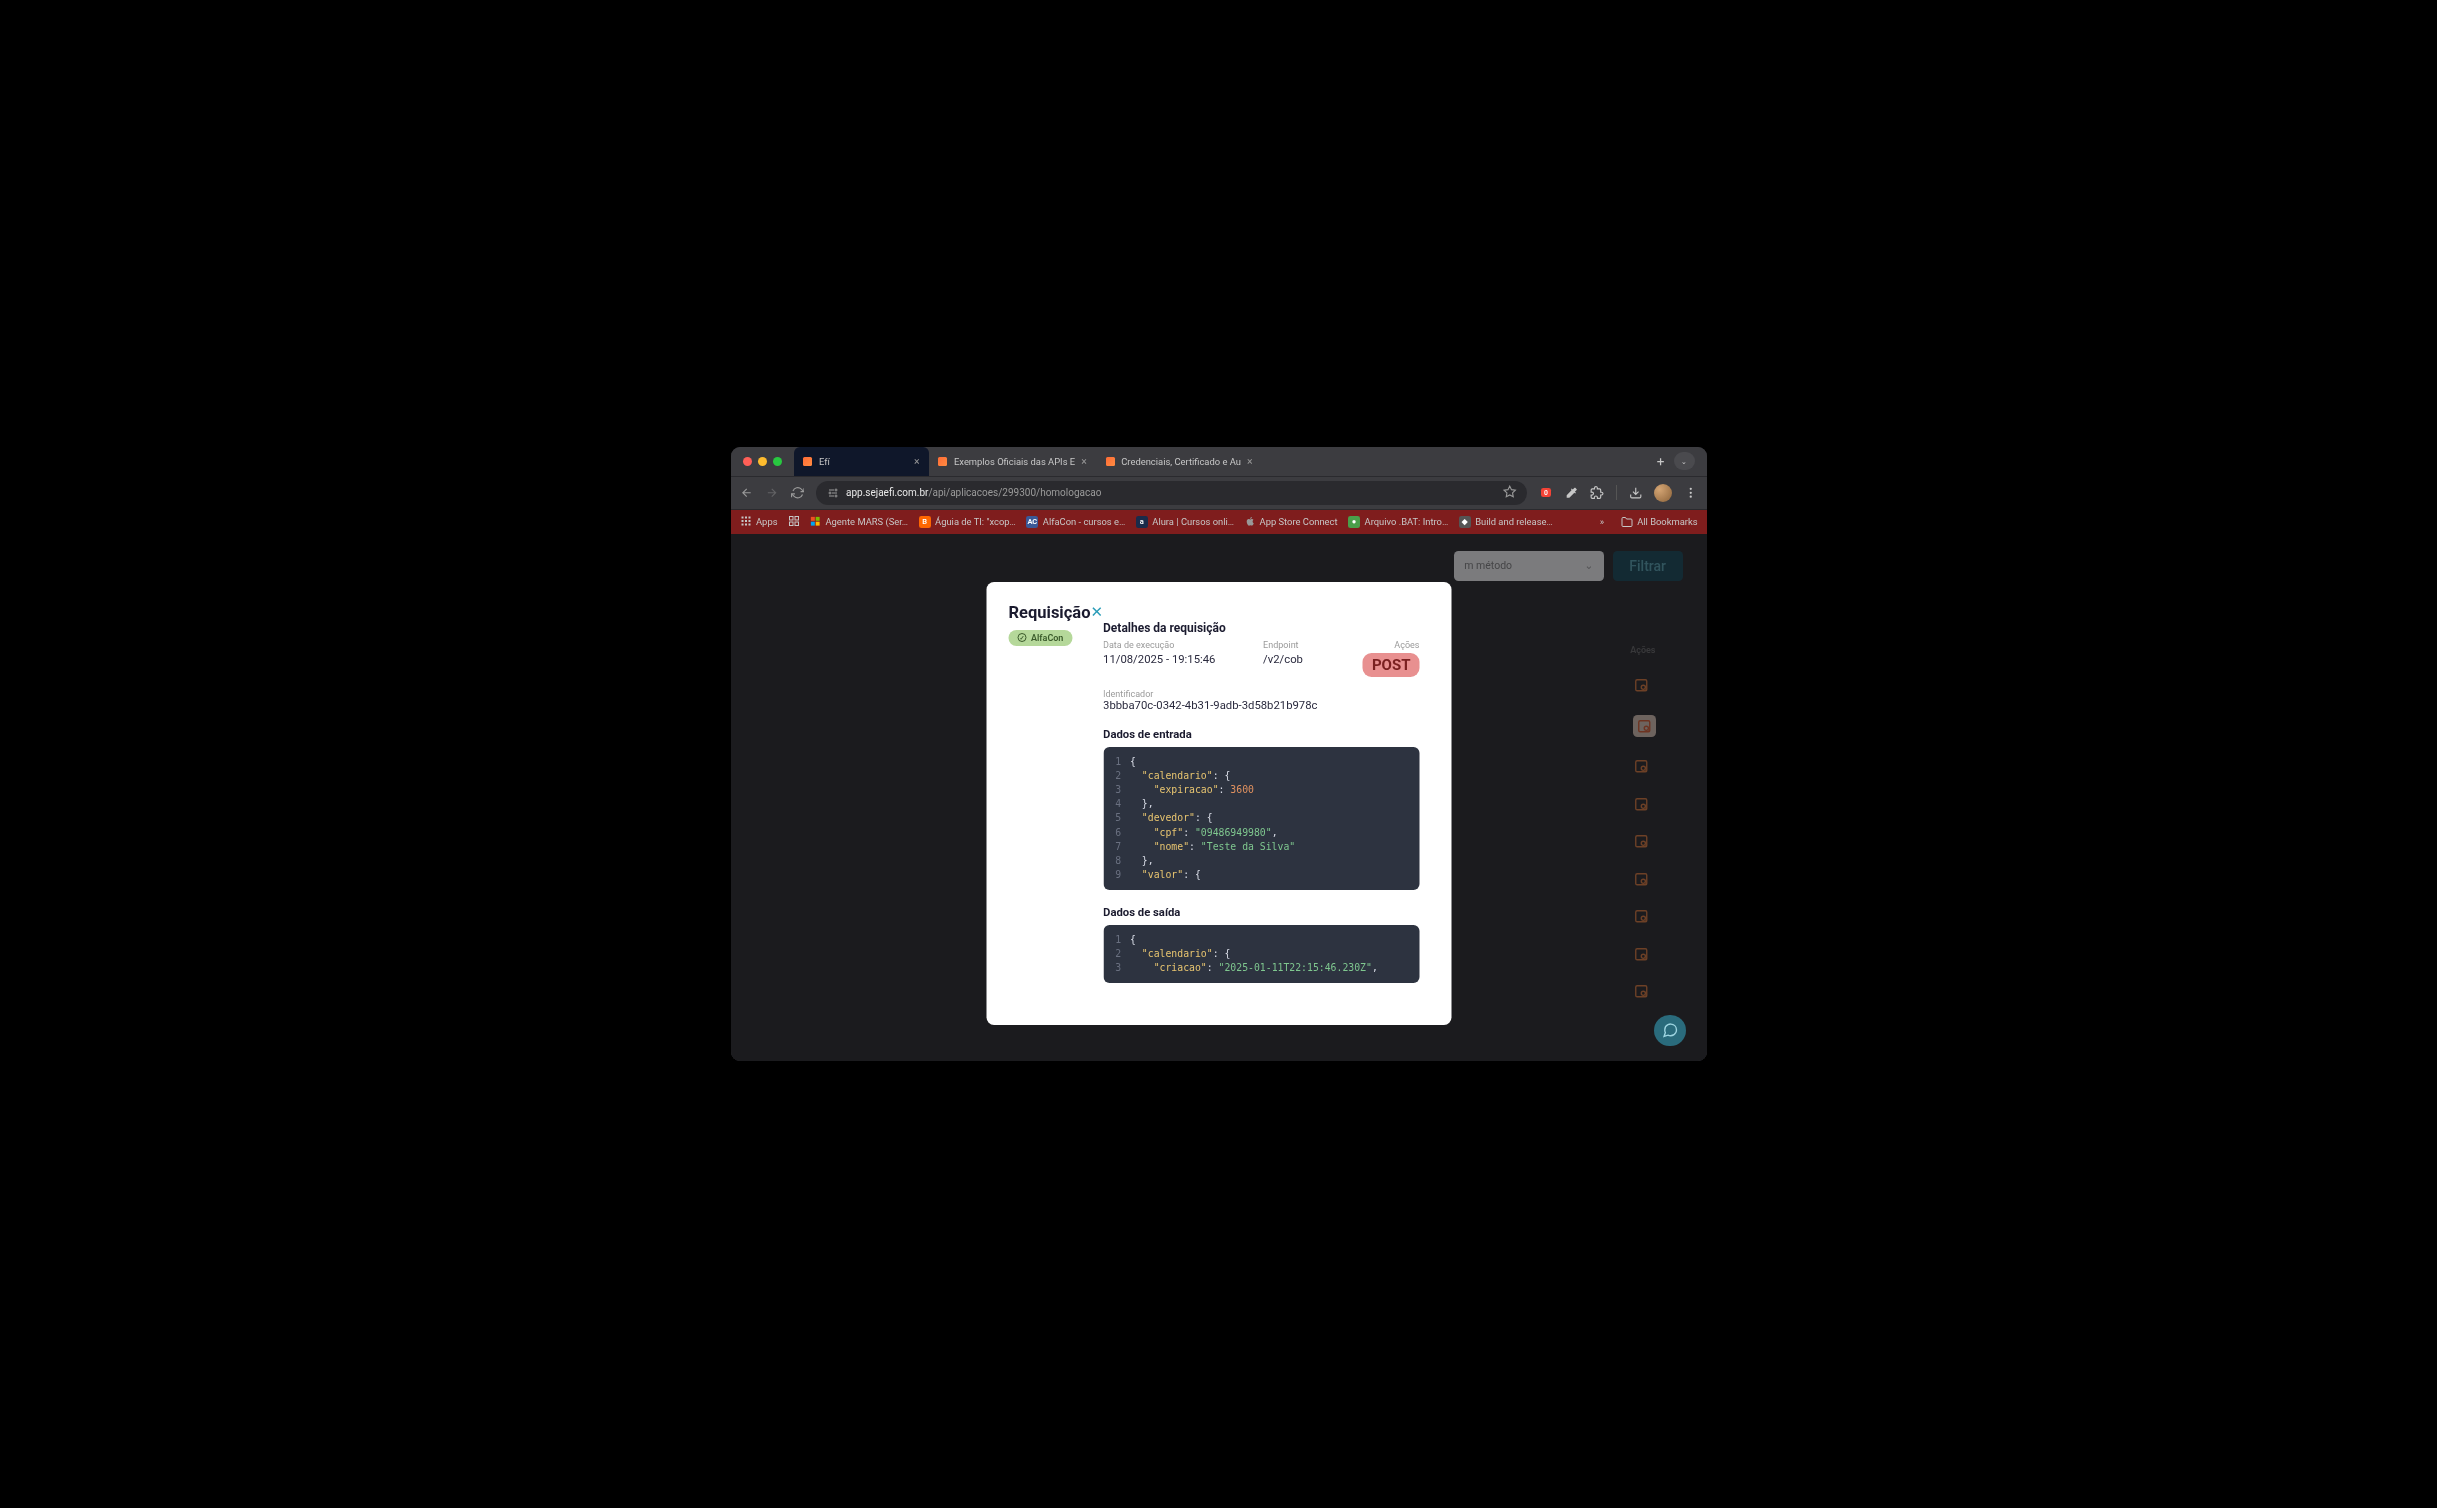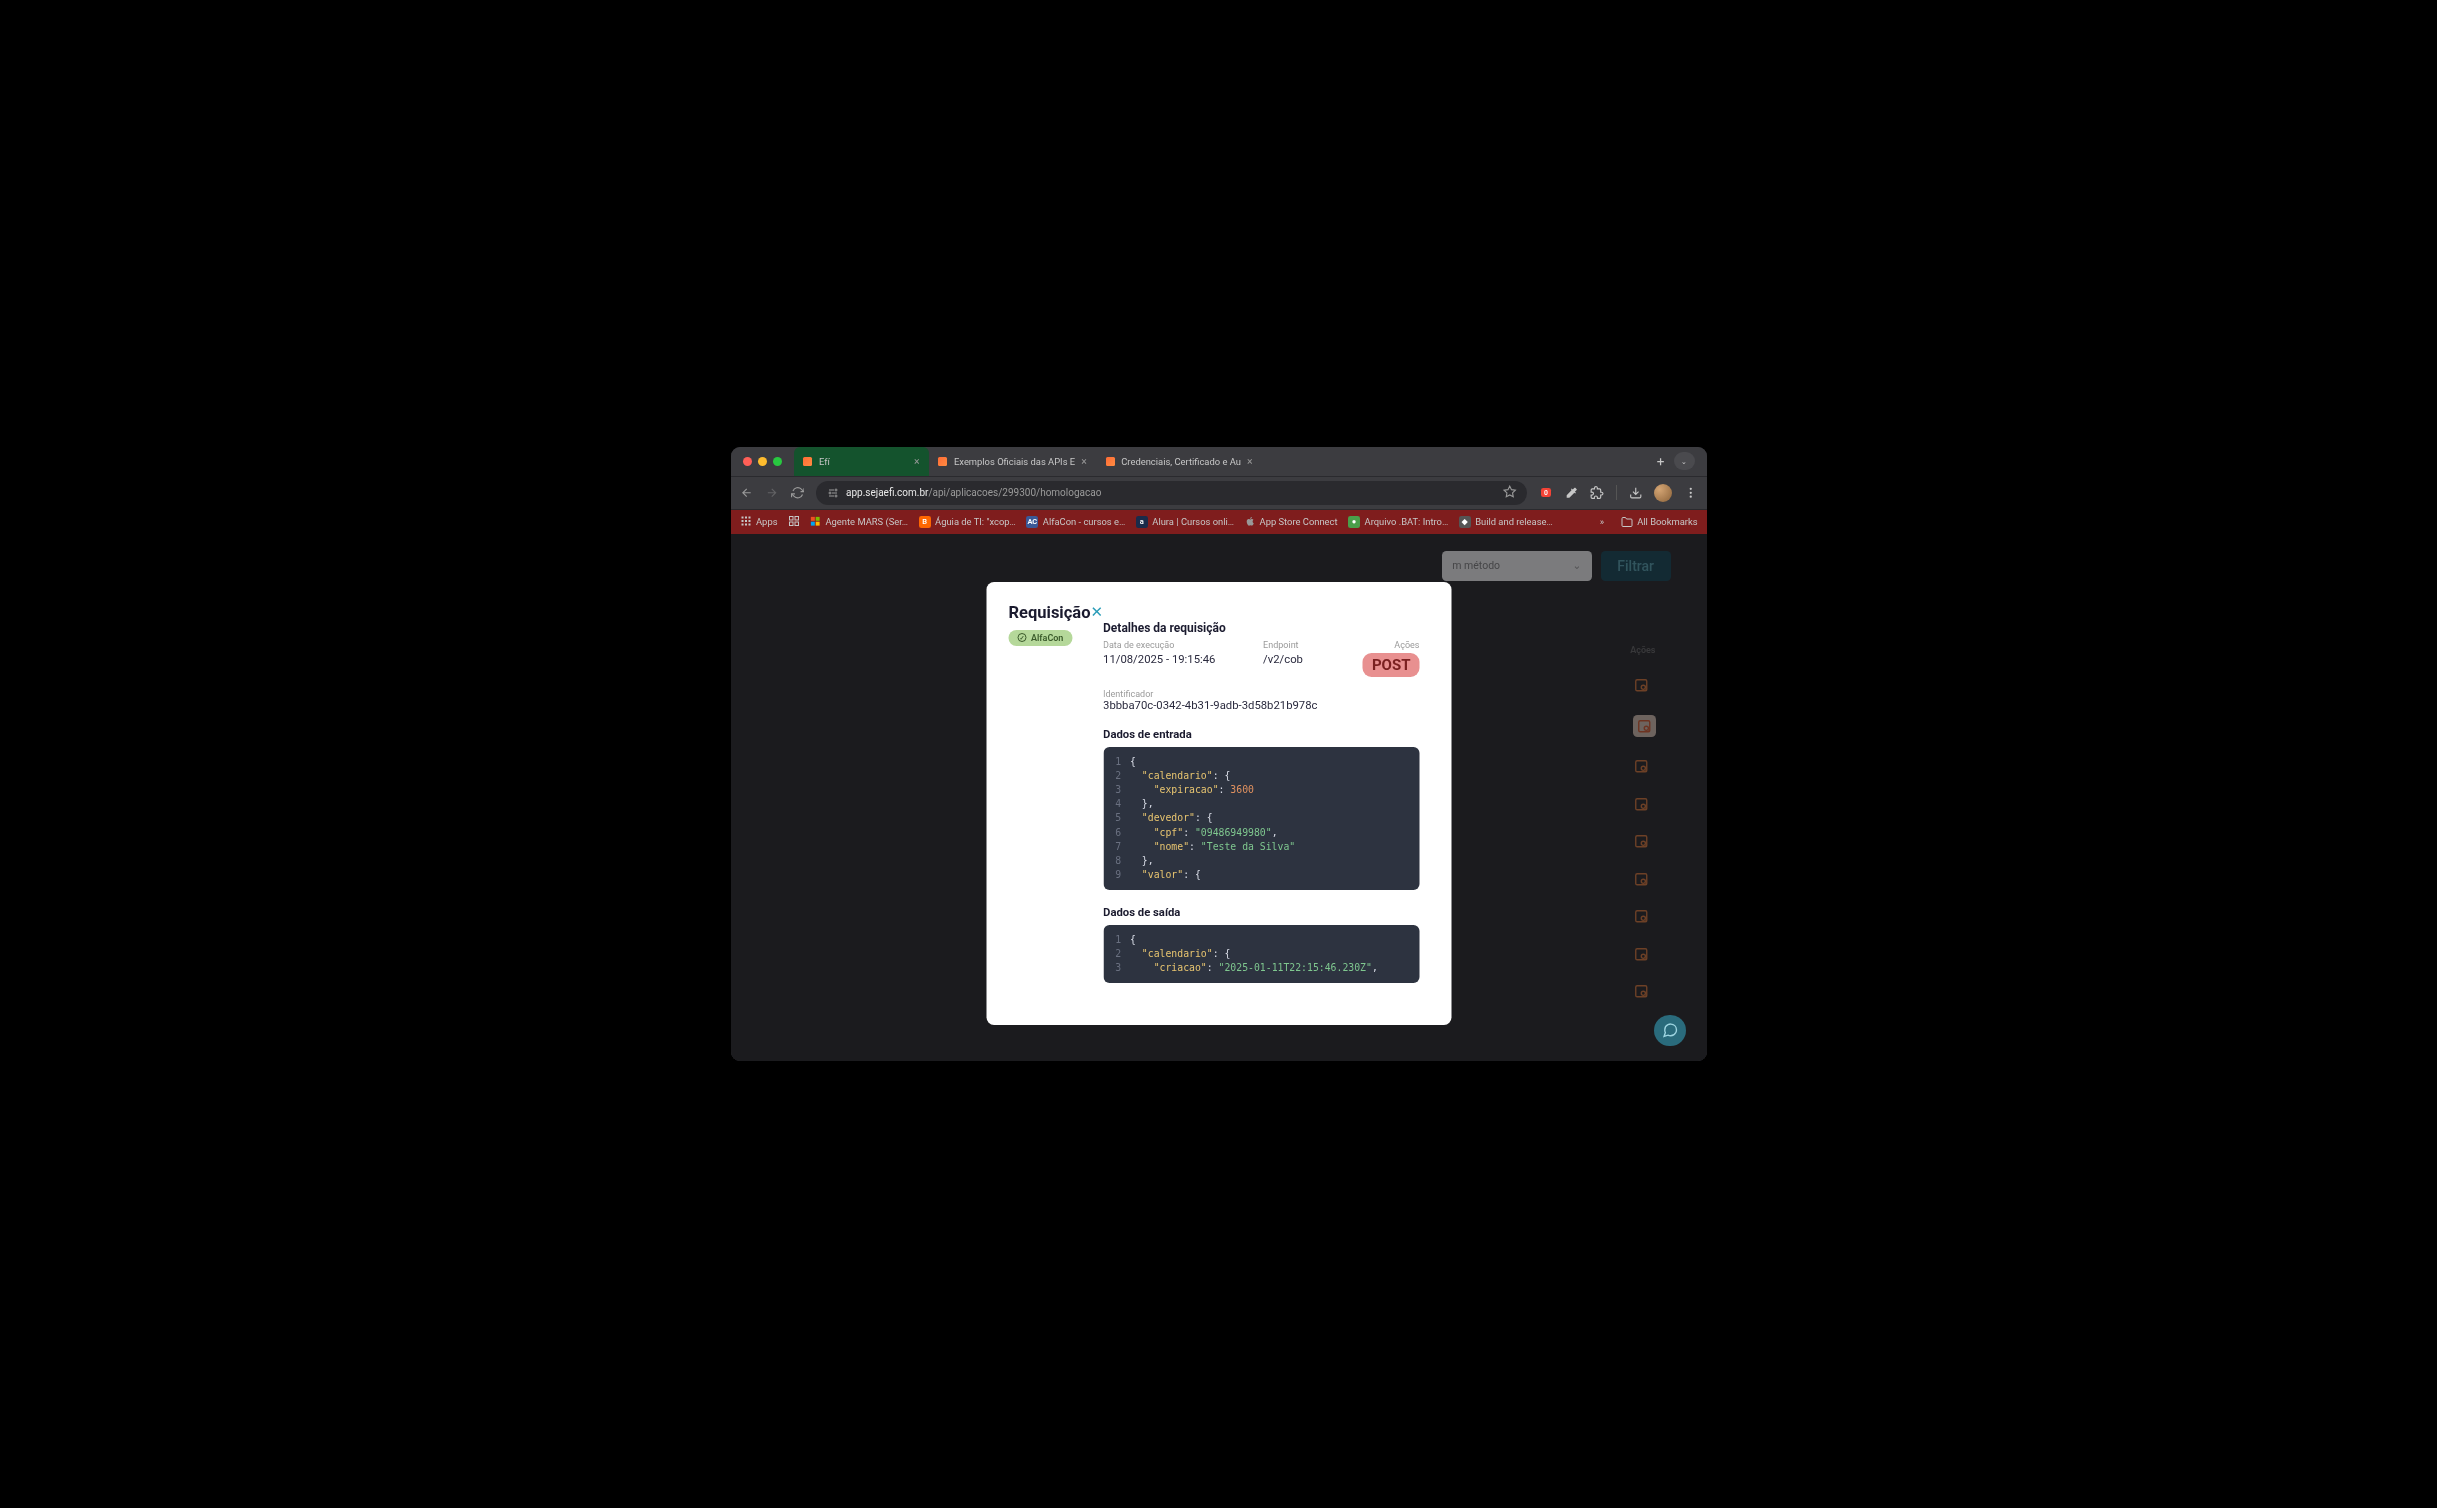--- a/index.html
+++ b/index.html
@@ -9,21 +9,21 @@
     
     
     .titlebar { height: 28.5px; background: #3c3c40; display: flex; align-items: center; padding: 0 12px; position: relative; }
     .traffic-lights { display: flex; gap: 6px; }
     .light { width: 9px; height: 9px; border-radius: 50%; }
     .light.red { background: #ff5f57; }
     .light.yellow { background: #febc2e; }
     .light.green { background: #28c840; }
     .tabs { display: flex; gap: 0; margin-left: 12px; flex: 1; align-items: stretch; height: 100%; }
     .tab { display: flex; align-items: center; gap: 6px; padding: 0 9px; color: #c7c7c7; font-size: 9.4px; min-width: 135px; position: relative; border-radius: 6px 6px 0 0; }
-    .tab.active { background: #14532d; }
+    .tab.active { background: #0f172a; }
     .tab-favicon { width: 10.5px; height: 10.5px; display: flex; align-items: center; justify-content: center; }
     .efi-icon { width: 9px; height: 9px; background: linear-gradient(135deg, #ff6b35, #ff8c42); border-radius: 1.5px; }
     .tab-title { white-space: nowrap; overflow: hidden; text-overflow: ellipsis; flex:1; }
     .tab-close { color: #999; font-size: 10.5px; cursor: pointer; }
     .new-tab { color: #c7c7c7; padding: 0 9px; cursor: pointer; font-size: 13.5px; display: flex; align-items: center; }
     .expand-btn { width: 21px; height: 18px; background: #4a4a4e; border-radius: 9px; display:flex;align-items:center;justify-content:center;color:#c7c7c7;font-size:7.5px;margin-left:auto; }
     
     
     .addressbar { height: 33px; background: #3c3c40; display: flex; align-items: center; padding: 0 9px; gap: 12px; border-top: 0.8px solid #2a2a2e; }
     .nav-btns { display: flex; gap: 12px; color: #9a9a9a; }
@@ -46,21 +46,21 @@
     .bm-item { display: flex; align-items: center; gap: 4.5px; cursor: pointer; white-space: nowrap; }
     .bm-favicon { width: 12px; height: 12px; border-radius: 2.3px; display:flex;align-items:center;justify-content:center;font-size:7.5px;font-weight:600; }
     .bm-more { margin-left: auto; padding: 0 6px; }
     .bm-all { display: flex; align-items: center; gap: 4.5px; color: #c7c7c7; }
     
     
     .content { flex: 1; background: #2b2b2e; position: relative; overflow: hidden; }
     .backdrop { position: absolute; inset: 0; background: rgba(15,15,18,0.55); }
     
     
-    .bg-filter-row { position: absolute; top: 16.5px; right: 36px; display:flex; gap:9px; }
+    .bg-filter-row { position: absolute; top: 16.5px; right: 24px; display:flex; gap:9px; }
     .bg-select { width: 150px; height: 30px; background: #fff; border-radius: 4.5px; display:flex;align-items:center;padding:0 10.5px;color:#888;font-size:10.5px; justify-content:space-between; }
     .bg-filter-btn { height:30px; padding:0 16.5px; background:#1a4d5c; color:#5ba8b8; border-radius:4.5px; font-size:14px; font-weight:500; display:flex;align-items:center; }
     .bg-actions-header { position:absolute; top: 111px; right: 51px; color:#6b6b6b; font-size:9px; font-weight:600; }
     .bg-action-icons { position:absolute; right:51px; top:143px; display:flex;flex-direction:column;gap:21px; }
     .bg-action-ic { width:16.5px;height:16.5px;color:#ff8c42;opacity:0.85; }
     .bg-action-ic.active { background:#ffe5d4;border-radius:4.5px;padding:3px;width:22.5px;height:22.5px; }
     
     
     .modal { position: absolute; top: 24px; left: 50%; transform: translateX(-50%); width: 465px; height: 443px; background: #fff; border-radius: 7.5px; padding: 21px 22.5px 18px 22.5px; display:flex;flex-direction:row;margin-top:24px; }
     .modal-header { display: flex; justify-content: space-between; align-items: flex-start; }

